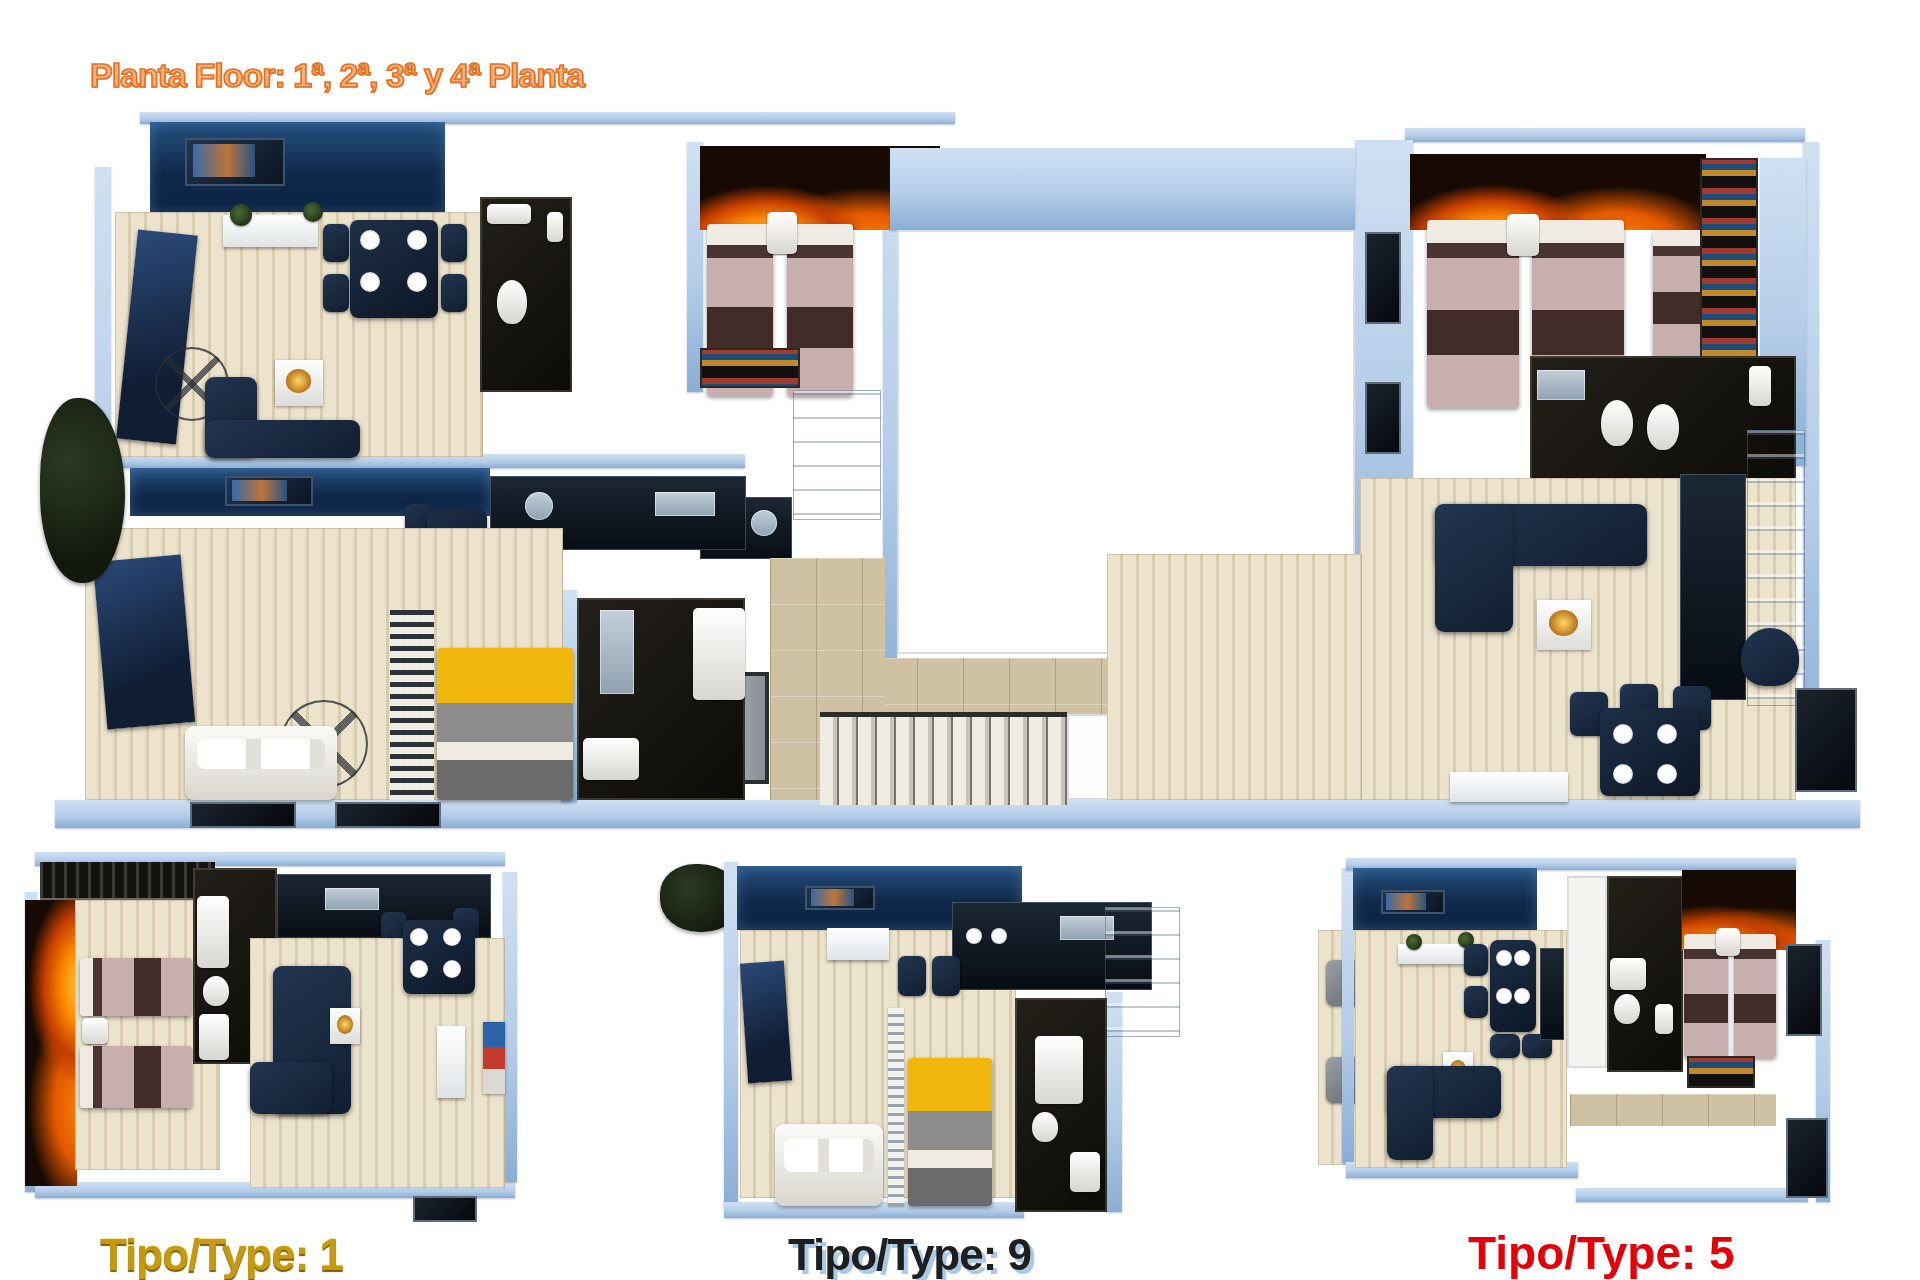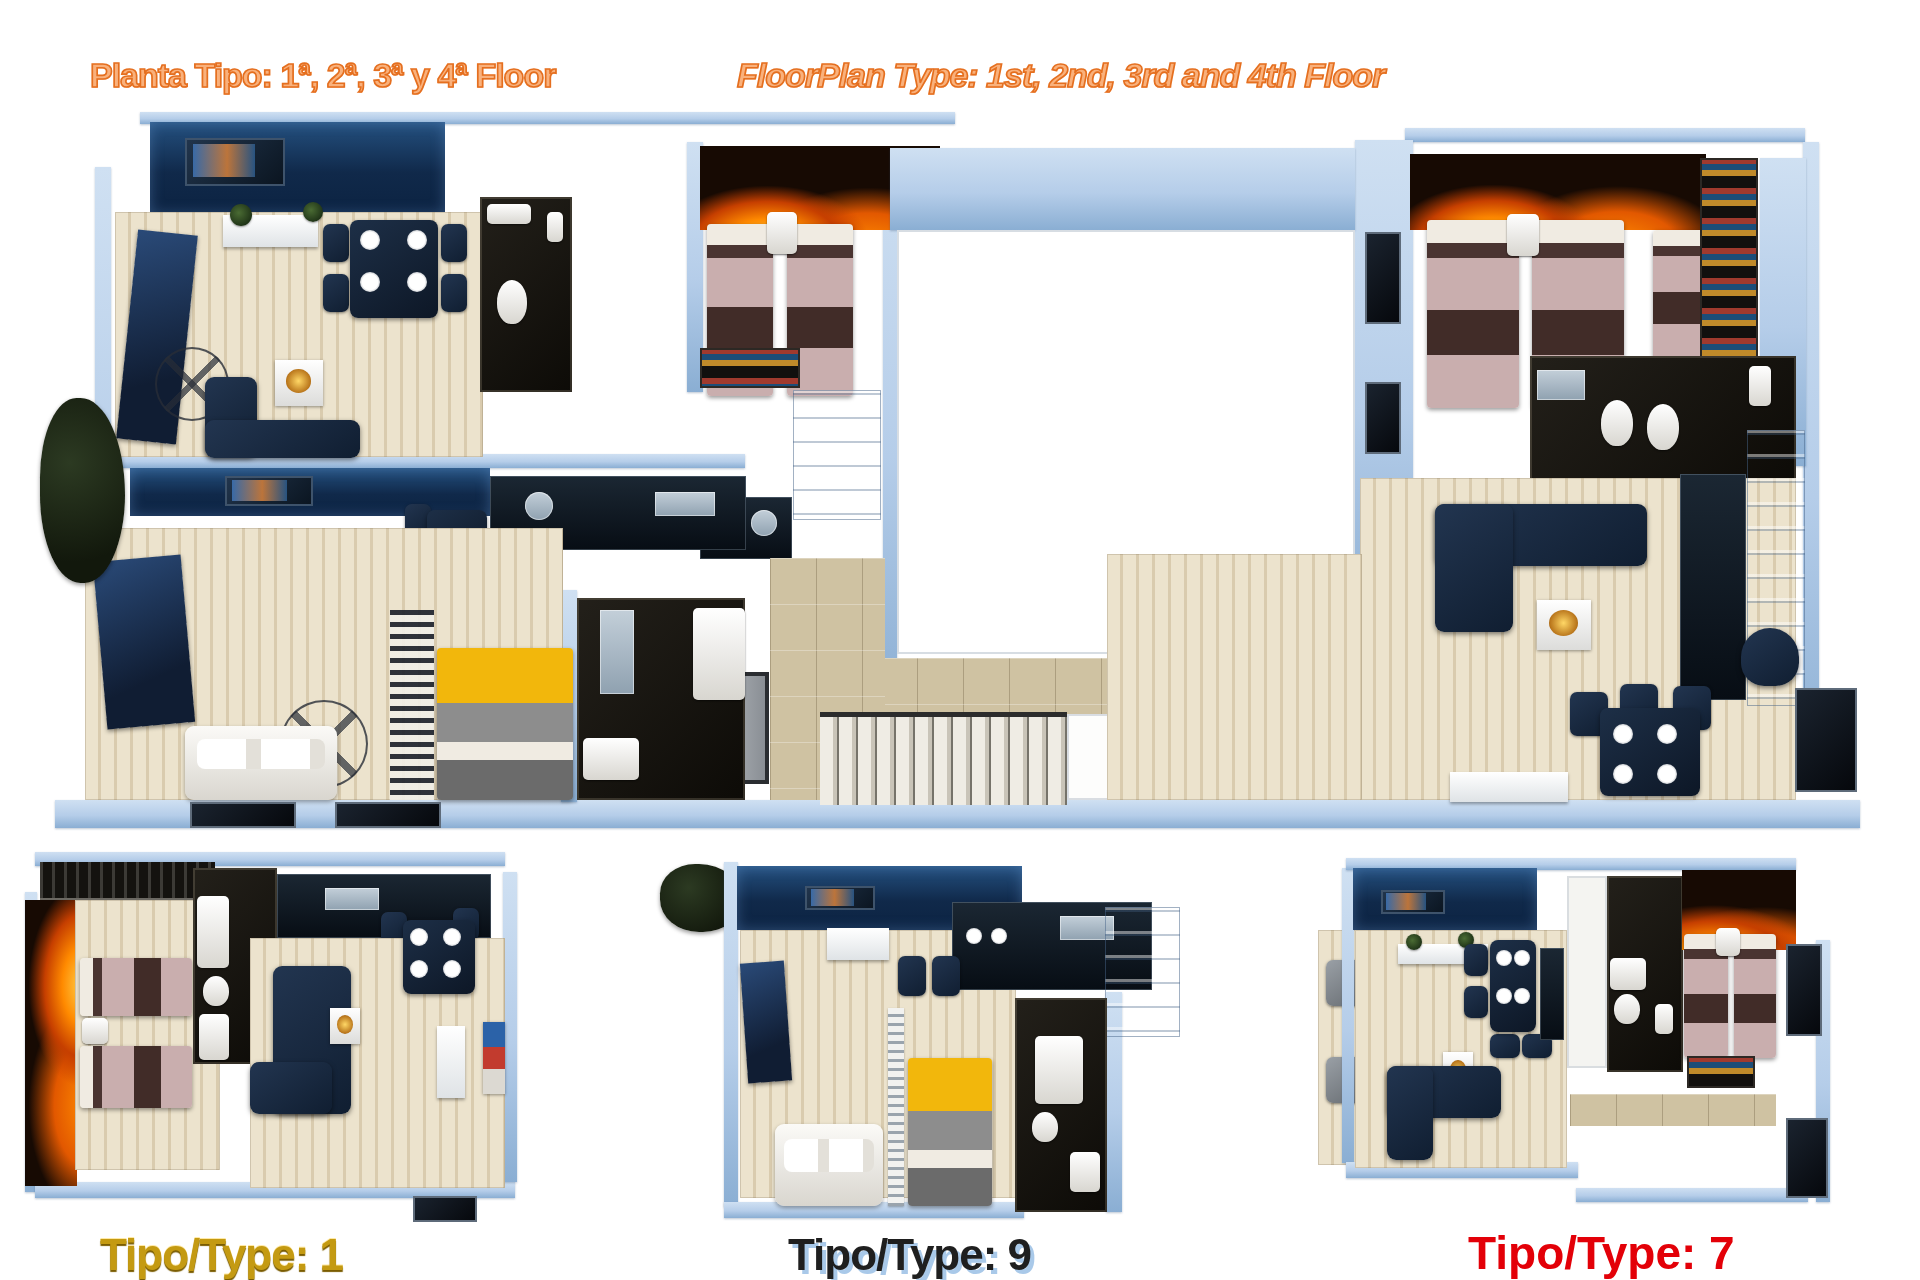--- a/index.html
+++ b/index.html
@@ -104,22 +104,21 @@
         box-shadow:inset 0 -2px 0 #6b6862;}
   .art-navy{position:absolute;background:linear-gradient(160deg,#2a4a78,#101d33 70%);box-shadow:0 2px 4px rgba(0,0,0,.45);}
   .art-multi{position:absolute;background:linear-gradient(180deg,#2b62a8 0 35%,#c23b2e 35% 65%,#dcd9d2 65% 100%);box-shadow:0 1px 3px rgba(0,0,0,.4);}
   .hall-white{position:absolute;background:#f4f4f1;box-shadow:inset 0 0 0 2px #d9dde0;}
 </style>
 </head>
 <body>
 
 <div class="canvas">
 
-  <div class="title es" style="left:90px;top:56px;">Planta Tipo: 1ª, 2ª, 3ª y 4ª Floor</div>
-  <div class="title en" style="left:737px;top:56px;">FloorPlan Type: 1st, 2nd, 3rd and 4th Floor</div>
+  <div class="title es" style="left:90px;top:56px;">Planta Floor: 1ª, 2ª, 3ª y 4ª Planta</div>
 
   <div class="plan" style="left:55px;top:112px;width:1810px;height:736px;">
 
     <div class="wall" style="left:85px;top:0;width:815px;height:12px;"></div>
     <div class="wall" style="left:1350px;top:16px;width:400px;height:14px;"></div>
     <div class="wall" style="left:40px;top:55px;width:16px;height:633px;"></div>
     <div class="wall" style="left:1748px;top:30px;width:16px;height:646px;"></div>
     <div class="wall" style="left:0;top:688px;width:1805px;height:28px;"></div>
     <div class="wall" style="left:632px;top:30px;width:16px;height:250px;"></div>
     <div class="wall" style="left:56px;top:342px;width:634px;height:14px;"></div>
@@ -327,15 +326,15 @@
     <div class="bed-pink-v" style="left:416px;top:82px;width:42px;height:124px;"></div>
     <div class="fix" style="left:398px;top:76px;width:24px;height:28px;"></div>
     <div class="bookshelf" style="left:369px;top:204px;width:68px;height:32px;"></div>
     <div class="window-dark" style="left:468px;top:92px;width:36px;height:92px;"></div>
     <div class="window-dark" style="left:468px;top:266px;width:42px;height:80px;"></div>
     <div class="floor-tan" style="left:252px;top:242px;width:206px;height:32px;"></div>
   </div>
 
   <div class="label gold" style="left:100px;top:1230px;">Tipo/Type: 1</div>
   <div class="label slate" style="left:788px;top:1230px;">Tipo/Type: 9</div>
-  <div class="label red" style="left:1468px;top:1226px;">Tipo/Type: 7</div>
+  <div class="label red" style="left:1468px;top:1226px;">Tipo/Type: 5</div>
 
 </div>
 
 </body></html>

